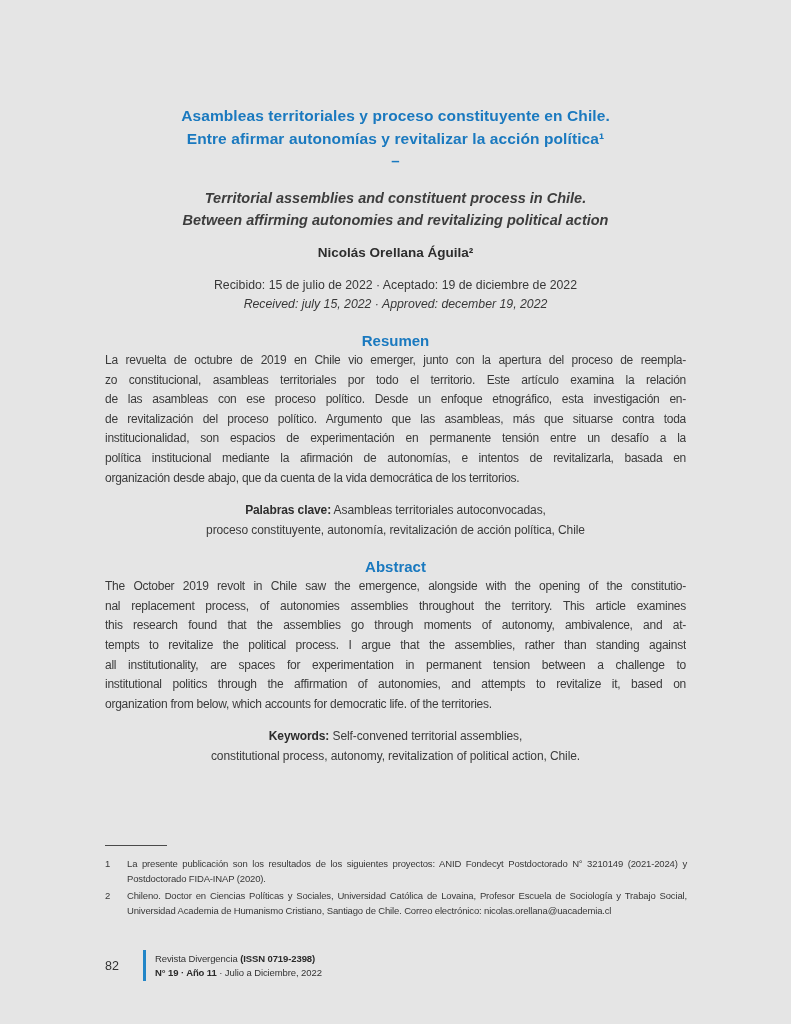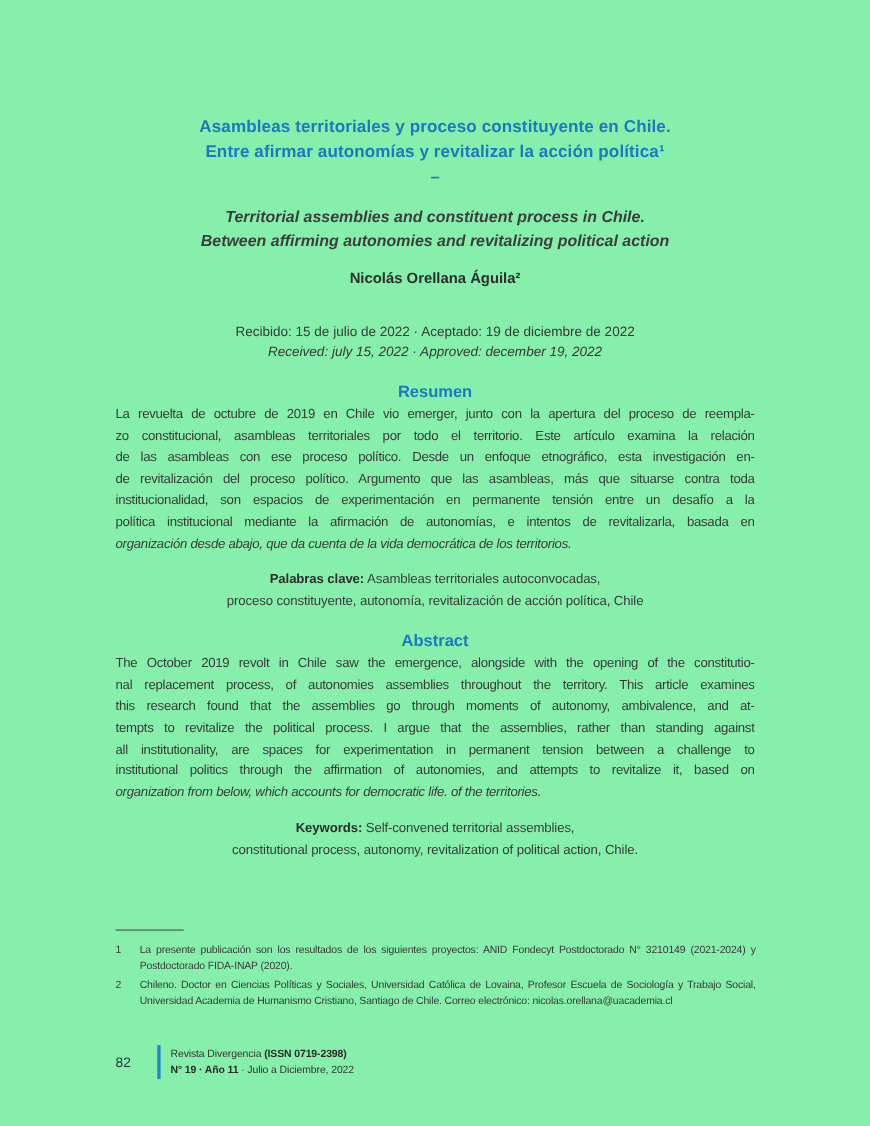--- a/index.html
+++ b/index.html
@@ -4,21 +4,21 @@
 <style>
   * { margin: 0; padding: 0; box-sizing: border-box; }
   html, body { background: #ffffff; }
   body {
     width: 791px; height: 1024px;
     position: relative;
     font-family: "Liberation Sans", "DejaVu Sans", sans-serif;
     color: #3a3a3a;
     overflow: hidden;
   }
-  .page { position: absolute; inset: 0; background: #86efac; }
+  .page { position: absolute; inset: 0; background: #e5e5e5; }
   .content { position: absolute; left: 105px; top: 0; width: 581px; padding-top: 104px; }
 
   .title-es {
     color: #1a79bf;
     font-size: 15.5px; font-weight: bold;
     line-height: 23px; text-align: center;
     white-space: pre-line; letter-spacing: 0.1px;
   }
   .dash {
     color: #1a79bf; font-weight: bold; font-size: 15px;
@@ -26,37 +26,37 @@
   }
   .title-en {
     color: #3d3d3d; font-style: italic; font-weight: 600;
     font-size: 14.5px; line-height: 22px; text-align: center;
     white-space: pre-line; margin-top: 2px;
   }
   .author {
     margin-top: 12px; text-align: center;
     font-weight: bold; font-size: 13.5px; line-height: 19px; color: #2d2d2d;
   }
-  .dates { margin-top: 30px; text-align: center; font-size: 12.3px; line-height: 19px; color: #383838; }
+  .dates { margin-top: 14px; text-align: center; font-size: 12.3px; line-height: 19px; color: #383838; }
   .dates .italic { font-style: italic; }
 
   .section-heading {
     margin-top: 16px; text-align: center;
     color: #1a79bf; font-size: 15px; font-weight: bold; line-height: 21px;
   }
 
   .para {
     font-size: 12px; line-height: 19.6px; letter-spacing: -0.25px;
     color: #3a3a3a;
   }
   .jline {
     white-space: nowrap; overflow: hidden;
     text-align: justify; text-align-last: justify;
   }
-  .jline-last { text-align-last: left; font-style: italic; }
+  .jline-last { text-align-last: left; }
 
   .keywords {
     margin-top: 13px; text-align: center;
     font-size: 12px; line-height: 19.5px; color: #3a3a3a; letter-spacing: -0.1px;
   }
   .kw-label { font-weight: bold; color: #2d2d2d; }
 
   .footnotes { position: absolute; left: 105px; top: 845px; width: 582px; }
   .fn-rule { width: 62px; border-top: 1.4px solid #4a4a4a; margin-bottom: 10px; }
   .footnote { display: flex; font-size: 9.5px; line-height: 15px; letter-spacing: -0.15px; color: #383838; margin-bottom: 2px; }

